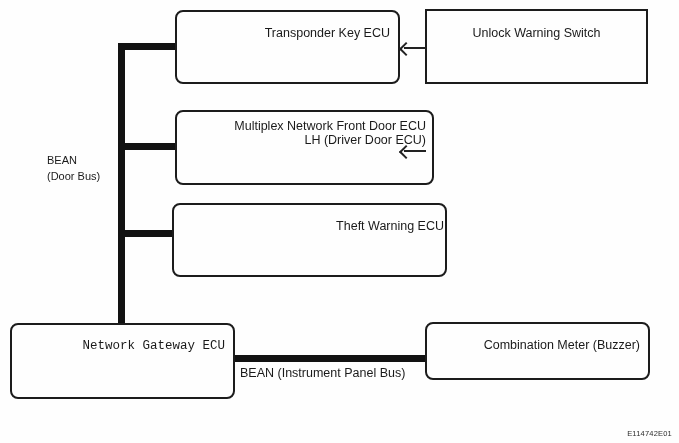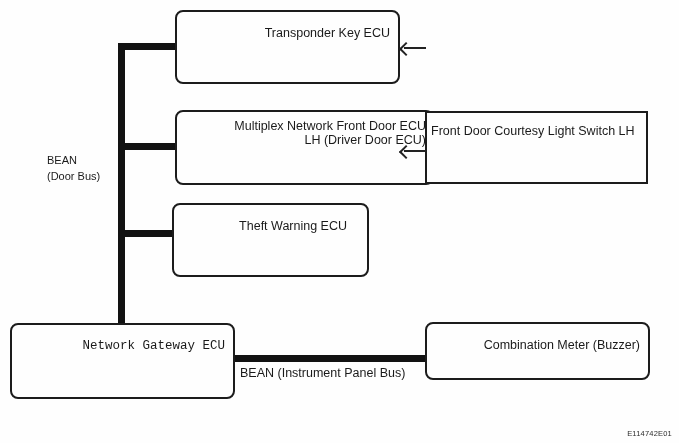--- a/index.html
+++ b/index.html
@@ -20,21 +20,21 @@
     font-size: 12.5px;
     line-height: 14px;
     color: #1a1a1a;
   }
   .rounded { border-radius: 8px; text-align: right; }
   .node span { display: block; }
   #node-transponder  { left: 175px; top: 10px;  width: 225px; height: 74px; padding: 14px 8px 0 14px; }
   #node-unlock       { left: 425px; top: 9px;   width: 223px; height: 75px; padding: 15px 0 0 0; text-align: center; }
   #node-multiplex    { left: 175px; top: 110px; width: 259px; height: 75px; padding: 7px 6px 0 8px; }
   #node-courtesy     { left: 425px; top: 111px; width: 223px; height: 73px; padding: 11px 1px 0 4px; }
-  #node-theft        { left: 172px; top: 203px; width: 197px; height: 74px; padding: 14px 20px 0 23px; }
+  #node-theft        { left: 172px; top: 203px; width: 275px; height: 74px; padding: 14px 1px 0 23px; }
   #node-gateway      { left: 10px;  top: 323px; width: 225px; height: 76px; padding: 14px 8px 0 36px; font-family: Liberation Mono, monospace; }
   #node-combination  { left: 425px; top: 322px; width: 225px; height: 58px; padding: 14px 8px 0 21px; }
 
   .busline { position: absolute; background: #121212; }
   #bus-trunk          { left: 118px; top: 43px;  width: 7px;  height: 280px; }
   #bus-branch-1       { left: 118px; top: 43px;  width: 58px; height: 7px; }
   #bus-branch-2       { left: 118px; top: 143px; width: 58px; height: 7px; }
   #bus-branch-3       { left: 118px; top: 230px; width: 55px; height: 7px; }
   #bus-instrument     { left: 234px; top: 355px; width: 192px; height: 7px; }
 
@@ -79,29 +79,29 @@
   <div class="busline" id="bus-branch-1"></div>
   <div class="busline" id="bus-branch-2"></div>
   <div class="busline" id="bus-branch-3"></div>
 
   <div class="busline" id="bus-instrument"></div>
 
   <div class="node rounded" id="node-transponder">
     <span>Transponder Key ECU</span>
   </div>
 
+  <div class="node" id="node-unlock">
+    <span>Unlock Warning Switch</span>
+  </div>
 
   <div class="node rounded" id="node-multiplex">
     <span>Multiplex Network Front Door ECU</span>
     <span>LH (Driver Door ECU)</span>
   </div>
 
-  <div class="node" id="node-courtesy">
-    <span>Front Door Courtesy Light Switch LH</span>
-  </div>
 
   <div class="node rounded" id="node-theft">
     <span>Theft Warning ECU</span>
   </div>
 
   <div class="node rounded" id="node-gateway">
     <span>Network Gateway ECU</span>
   </div>
 
   <div class="node rounded" id="node-combination">

